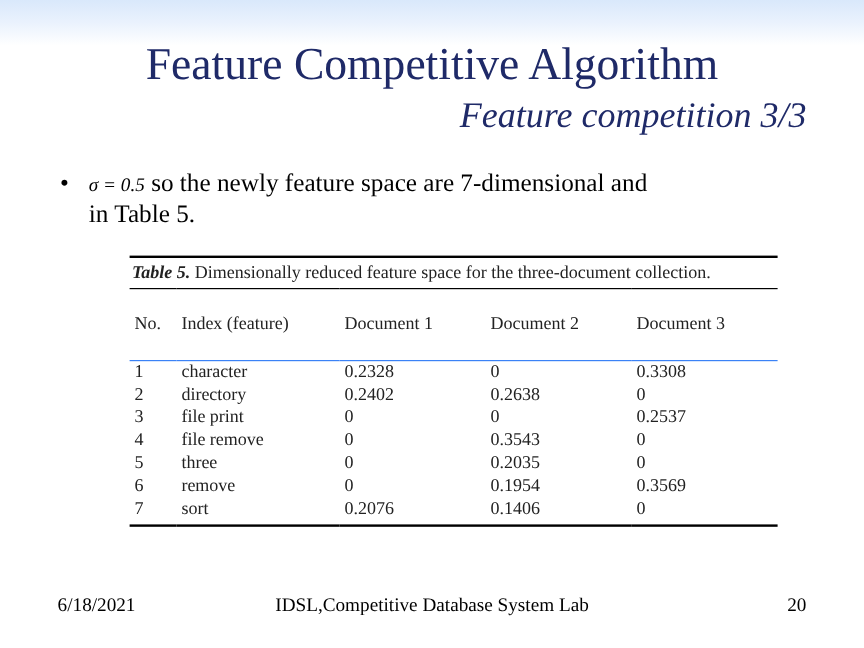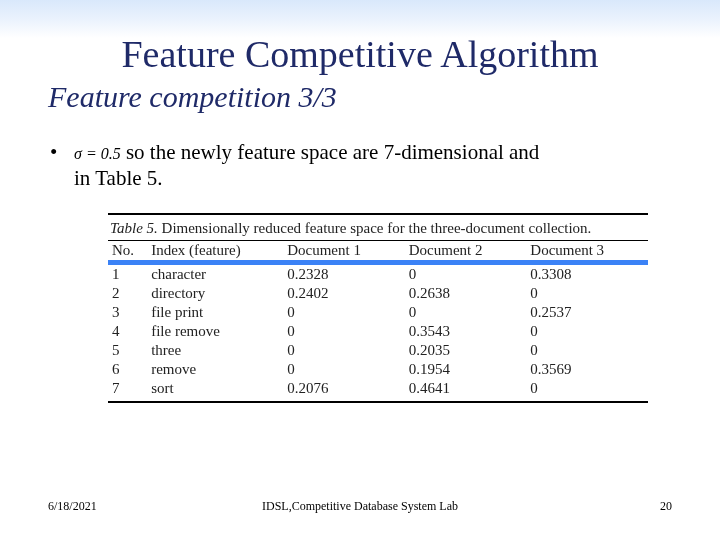--- a/index.html
+++ b/index.html
@@ -27,21 +27,21 @@
     font-size: 38px;
     color: #1f2a68;
     text-align: center;
     margin-top: 4px;
     font-weight: normal;
   }
   .subtitle {
     font-size: 30px;
     font-style: italic;
     color: #1f2a68;
-    text-align: left;
+    text-align: right;
     margin-top: 4px;
   }
   .body {
     margin-top: 26px;
     font-size: 21px;
     color: #000;
     line-height: 1.22;
   }
   .bullet-row {
     display: flex;
@@ -79,41 +79,41 @@
     padding: 4px 2px 2px 2px;
     line-height: 1.25;
   }
   .tbl {
     width: 100%;
     border-collapse: collapse;
     font-size: 15px;
   }
   .tbl th {
     border-top: 1px solid #000;
-    border-bottom: 5px solid #3b82f6;
+    border-bottom: 1px solid #3b82f6;
     font-weight: normal;
     text-align: left;
-    padding: 1px 4px;
+    padding: 21px 4px;
   }
   .tbl td {
     padding: 1px 4px;
     text-align: left;
   }
   .tbl tr.last td { border-bottom: 2px solid #000; padding-bottom: 4px;}
   .col-no { width: 38px; }
   .col-idx { width: 132px; }
   .col-d { width: 118px; }
   .footer {
     position: absolute;
     bottom: 26px;
     left: 48px;
     right: 48px;
     display: flex;
     justify-content: space-between;
-    font-size: 12px;
+    font-size: 16px;
     color: #000;
   }
   .footer-center {
     position: absolute;
     left: 50%;
     transform: translateX(-50%);
   }
 </style>
 </head>
 <body>
@@ -130,21 +130,21 @@
       <div class="bullet-dot">•</div>
       <div class="bullet-text">
         <span class="sigma">σ = 0.5</span><span> so the newly feature space are 7-dimensional and</span>
       </div>
     </div>
     <div class="bullet-cont">in Table 5.</div>
   </div>
 
   <div class="table-wrap">
     <div class="table-caption">
-      <span style="font-style:italic;font-weight:normal">Table 5.</span><span>  Dimensionally reduced feature space for the three-document collection.</span>
+      <span style="font-style:italic;font-weight:bold">Table 5.</span><span>  Dimensionally reduced feature space for the three-document collection.</span>
     </div>
     <table class="tbl">
       <thead>
         <tr>
           <th class="col-no">No.</th>
           <th class="col-idx">Index (feature)</th>
           <th class="col-d">Document 1</th>
           <th class="col-d">Document 2</th>
           <th class="col-d">Document 3</th>
         </tr>
@@ -189,21 +189,21 @@
           <td>6</td>
           <td>remove</td>
           <td>0</td>
           <td>0.1954</td>
           <td>0.3569</td>
         </tr>
         <tr class="last">
           <td>7</td>
           <td>sort</td>
           <td>0.2076</td>
-          <td>0.4641</td>
+          <td>0.1406</td>
           <td>0</td>
         </tr>
       </tbody>
     </table>
   </div>
 
   <div class="footer">
     <span>6/18/2021</span>
     <span class="footer-center">IDSL,Competitive Database System Lab</span>
     <span>20</span>

